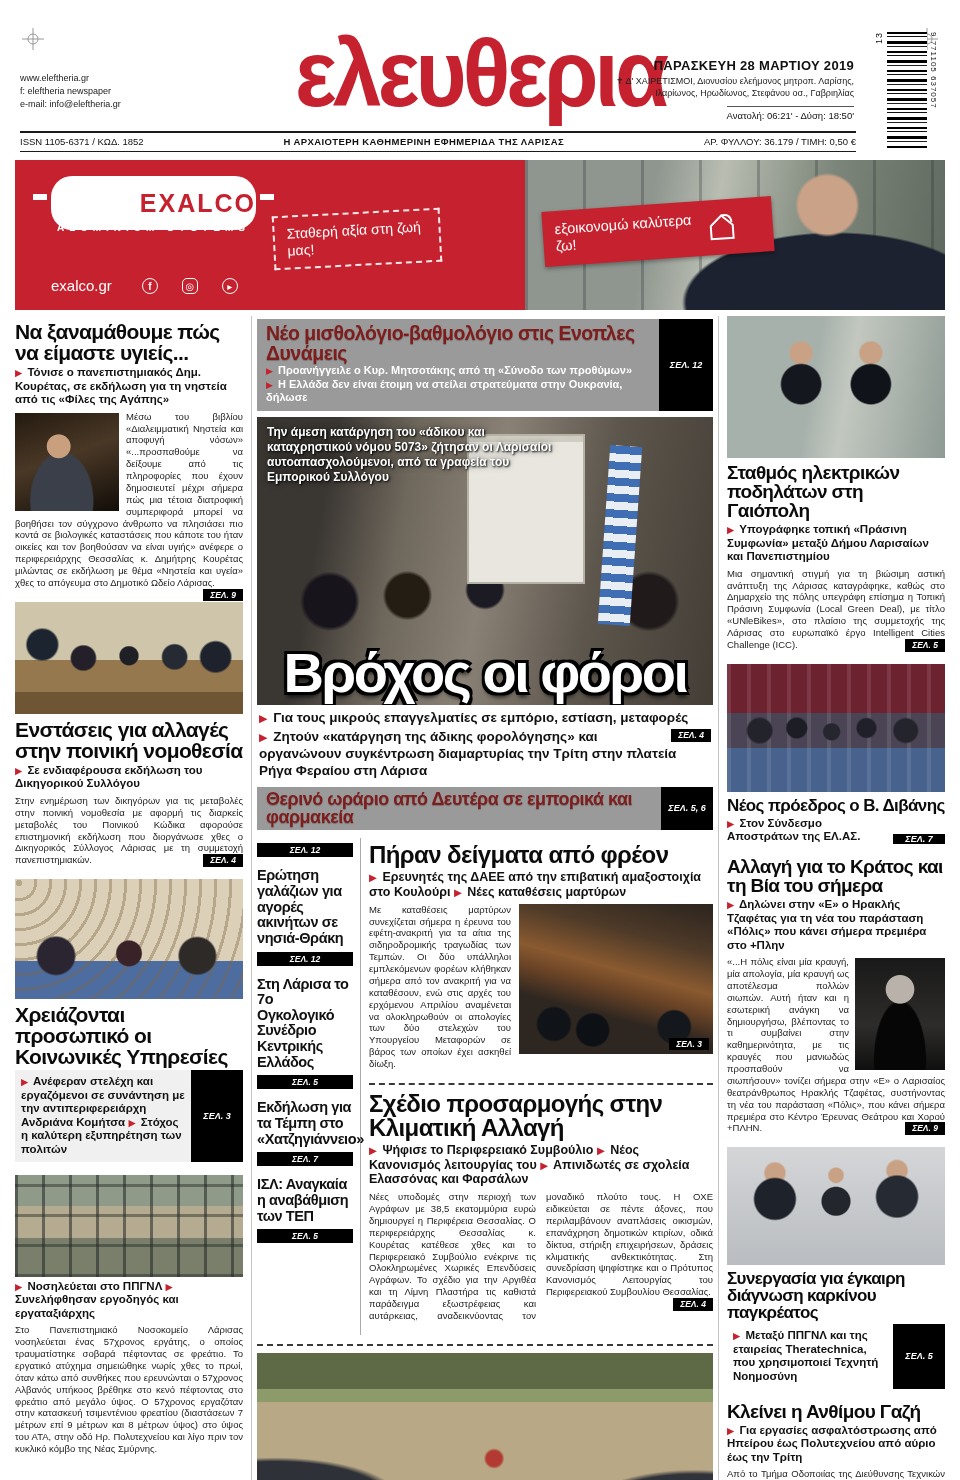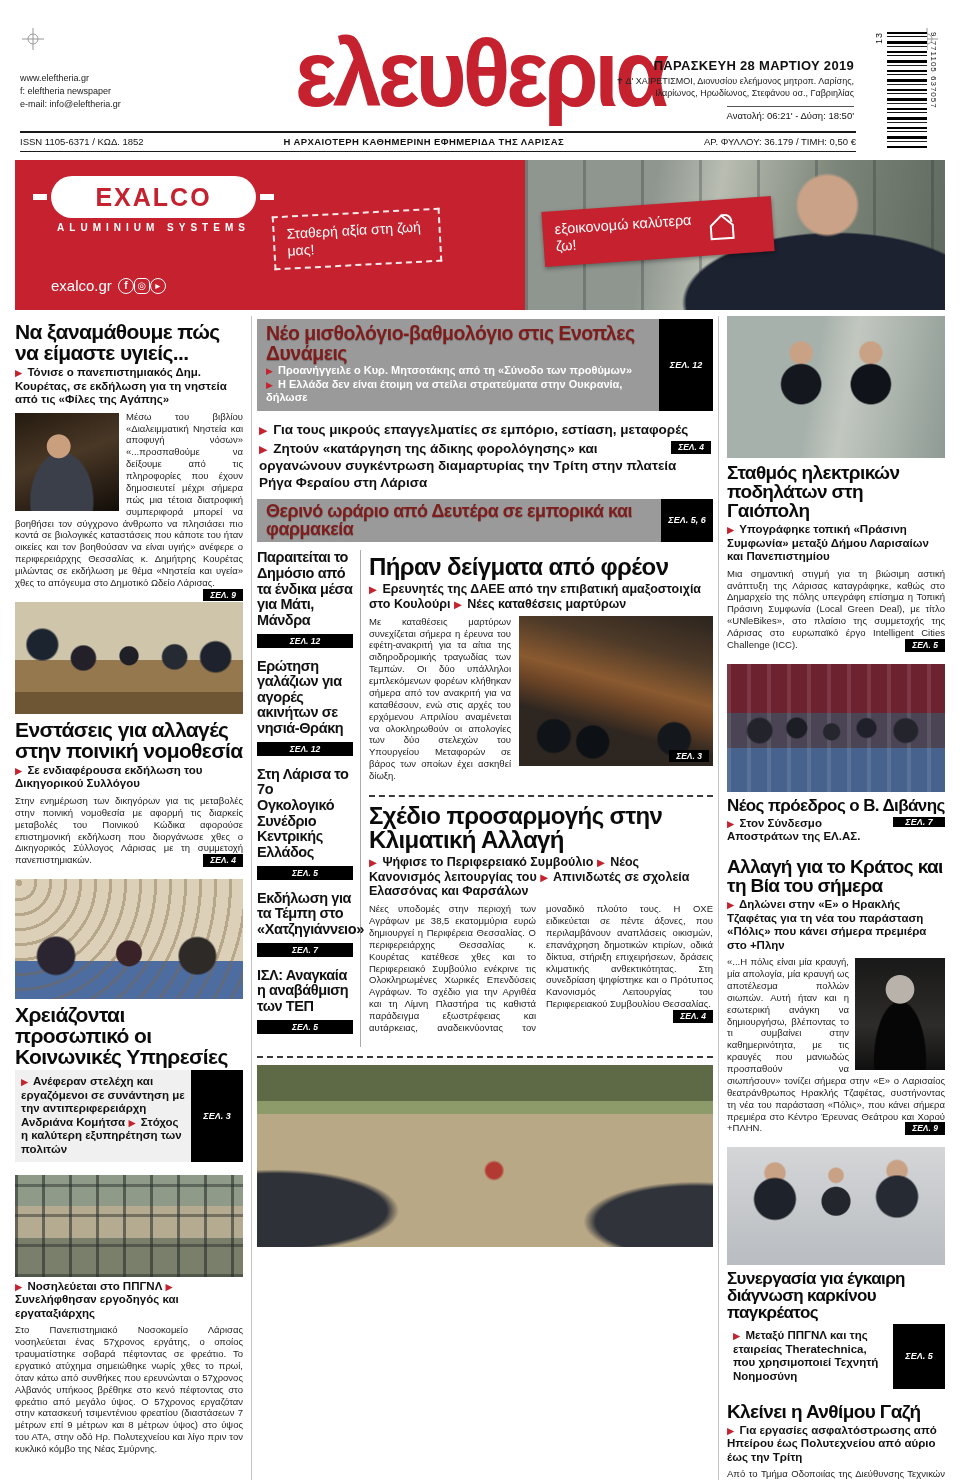--- a/index.html
+++ b/index.html
@@ -28,29 +28,29 @@
   .mh-band .mh-tagline{font-weight:bold;letter-spacing:.4px;}
   .mh-barcode{position:absolute;right:20px;top:32px;width:66px;height:118px;display:flex;}
   .bc-left{display:flex;flex-direction:column;align-items:center;margin-right:3px;}
   .bc-top{writing-mode:vertical-rl;transform:rotate(180deg);font-size:9px;letter-spacing:1px;}
   .bc-bars{width:40px;height:118px;background:repeating-linear-gradient(180deg,#000 0 2px,#fff 2px 4px,#111 4px 5px,#fff 5px 9px,#000 9px 12px,#fff 12px 14px,#222 14px 15px,#fff 15px 19px);}
   .bc-num{writing-mode:vertical-rl;font-size:8px;letter-spacing:1px;margin-left:2px;}
 
   
   .ad{position:relative;height:150px;margin:0 15px;background:var(--red);overflow:hidden;}
   .ad-left{position:absolute;left:0;top:0;bottom:0;width:520px;z-index:3;}
-  .ad-logo{position:absolute;left:36px;top:16px;width:205px;height:42px;background:#fff;border-radius:21px;
-    display:flex;align-items:center;justify-content:center;}
+  .ad-logo{position:absolute;left:36px;top:16px;width:205px;height:54px;background:#fff;border-radius:21px;
+    display:flex;align-items:center;justify-content:flex-end;}
   .ad-logo::before,.ad-logo::after{content:"";position:absolute;top:18px;width:14px;height:6px;background:#fff;}
   .ad-logo::before{left:-18px;} .ad-logo::after{right:-18px;}
   .ad-logo span{font-size:25px;font-weight:900;letter-spacing:2px;color:var(--red);transform:scaleY(1.05);}
   .ad-logosub{position:absolute;left:36px;top:62px;width:205px;text-align:center;color:#fff;font-size:10px;font-weight:bold;letter-spacing:5px;}
   .ad-slogan-box{position:absolute;left:258px;top:52px;width:168px;padding:8px 12px;border:2px dashed rgba(255,255,255,.9);
     transform:rotate(-3deg);color:#fff;font-size:14px;line-height:1.2;}
-  .ad-bottom{position:absolute;left:36px;bottom:16px;display:flex;align-items:center;gap:0;color:#fff;}
+  .ad-bottom{position:absolute;left:36px;bottom:16px;display:flex;align-items:flex-end;gap:24px;color:#fff;}
   .ad-site{font-size:15px;margin-right:6px;}
   .soc{display:inline-flex;align-items:center;justify-content:center;width:16px;height:16px;border:1.5px solid #fff;
     border-radius:50%;font-size:10px;font-weight:bold;color:#fff;}
   .soc.ig{border-radius:5px;}
   .ad-photo{position:absolute;right:0;top:0;bottom:0;width:420px;
     background:
       radial-gradient(circle at 72% 30%,#caa287 0 9%,transparent 10%),
       radial-gradient(ellipse at 74% 95%,#1c2230 0 34%,transparent 35%),
       repeating-linear-gradient(90deg,rgba(40,45,50,.28) 0 3px,transparent 3px 58px),
       linear-gradient(100deg,#8e968f 0 30%,#b9bdb2 45%,#7c8579 70%,#5f685e 100%);}
@@ -171,21 +171,21 @@
   .ph-r4{height:118px;background:
     radial-gradient(circle at 22% 44%,#1e222a 0 11%,transparent 12%),
     radial-gradient(circle at 50% 46%,#23262c 0 11%,transparent 12%),
     radial-gradient(circle at 78% 42%,#262a33 0 11%,transparent 12%),
     radial-gradient(circle at 22% 22%,#c9a184 0 5%,transparent 6%),
     radial-gradient(circle at 50% 24%,#c9a184 0 5%,transparent 6%),
     radial-gradient(circle at 78% 20%,#c9a184 0 5%,transparent 6%),
     linear-gradient(#d4d6d8,#b9bcc0);}
   .h-r{font-size:19px;}
   .h-r2{font-size:17px;letter-spacing:-.4px;}
-  .subrow{display:flex;align-items:flex-start;gap:6px;}
+  .subrow{display:flex;align-items:flex-end;gap:6px;}
   .subrow .sub{margin:0;flex:1;}
 </style>
 </head>
 <body>
 
 <div class="page">
 
   <header class="masthead">
     <svg class="reg reg-l" width="22" height="22" viewBox="0 0 22 22">
         <circle cx="11" cy="11" r="5" fill="none" stroke="#777" stroke-width="1"></circle>
@@ -288,35 +288,40 @@
 
     <div class="col-center">
 
       <section class="strip">
         <h2 class="strip-head">Νέο μισθολόγιο-βαθμολόγιο στις Ενοπλες Δυνάμεις</h2>
         <p class="strip-sub"><span class="arr">▶</span> <span>Προανήγγειλε ο Κυρ. Μητσοτάκης από τη «Σύνοδο των προθύμων»</span></p>
         <p class="strip-sub"><span class="arr">▶</span> <span>Η Ελλάδα δεν είναι έτοιμη να στείλει στρατεύματα στην Ουκρανία, δήλωσε</span></p>
         <div class="strip-tag">ΣΕΛ. 12</div>
       </section>
 
+      <figure class="ph ph-main">
+        <div class="board"></div>
+        <div class="flag"></div>
+        <p class="lead-cap">Την άμεση κατάργηση του «άδικου και καταχρηστικού νόμου 5073» ζήτησαν οι Λαρισαίοι αυτοαπασχολούμενοι, από τα γραφεία του Εμπορικού Συλλόγου</p>
+        <div class="lead-head">Βρόχος οι φόροι</div>
+      </figure>
 
       <div class="lead-bullets">
         <p class="lead-b"><span class="arr">▶</span> <span>Για τους μικρούς επαγγελματίες σε εμπόριο, εστίαση, μεταφορές</span></p>
         <p class="lead-b"><span class="tag">ΣΕΛ. 4</span><span class="arr">▶</span> <span>Ζητούν «κατάργηση της άδικης φορολόγησης» και οργανώνουν συγκέντρωση διαμαρτυρίας την Τρίτη στην πλατεία Ρήγα Φεραίου στη Λάρισα</span></p>
       </div>
 
       <section class="strip2">
         <h2 class="strip-head">Θερινό ωράριο από Δευτέρα σε εμπορικά και φαρμακεία</h2>
         <div class="tagbox">ΣΕΛ. 5, 6</div>
       </section>
 
       <div class="c-row">
         <aside class="briefs">
           <div class="brief">
-            <h3>Παραιτείται το Δημόσιο από τα ένδικα μέσα για Μάτι, Μάνδρα</h3>
             <span class="bar">ΣΕΛ. 12</span>
           </div>
           <div class="brief">
             <h3>Ερώτηση γαλάζιων για αγορές ακινήτων σε νησιά-Θράκη</h3>
             <span class="bar">ΣΕΛ. 12</span>
           </div>
           <div class="brief">
             <h3>Στη Λάρισα το 7ο Ογκολογικό Συνέδριο Κεντρικής Ελλάδος</h3>
             <span class="bar">ΣΕΛ. 5</span>
           </div>

